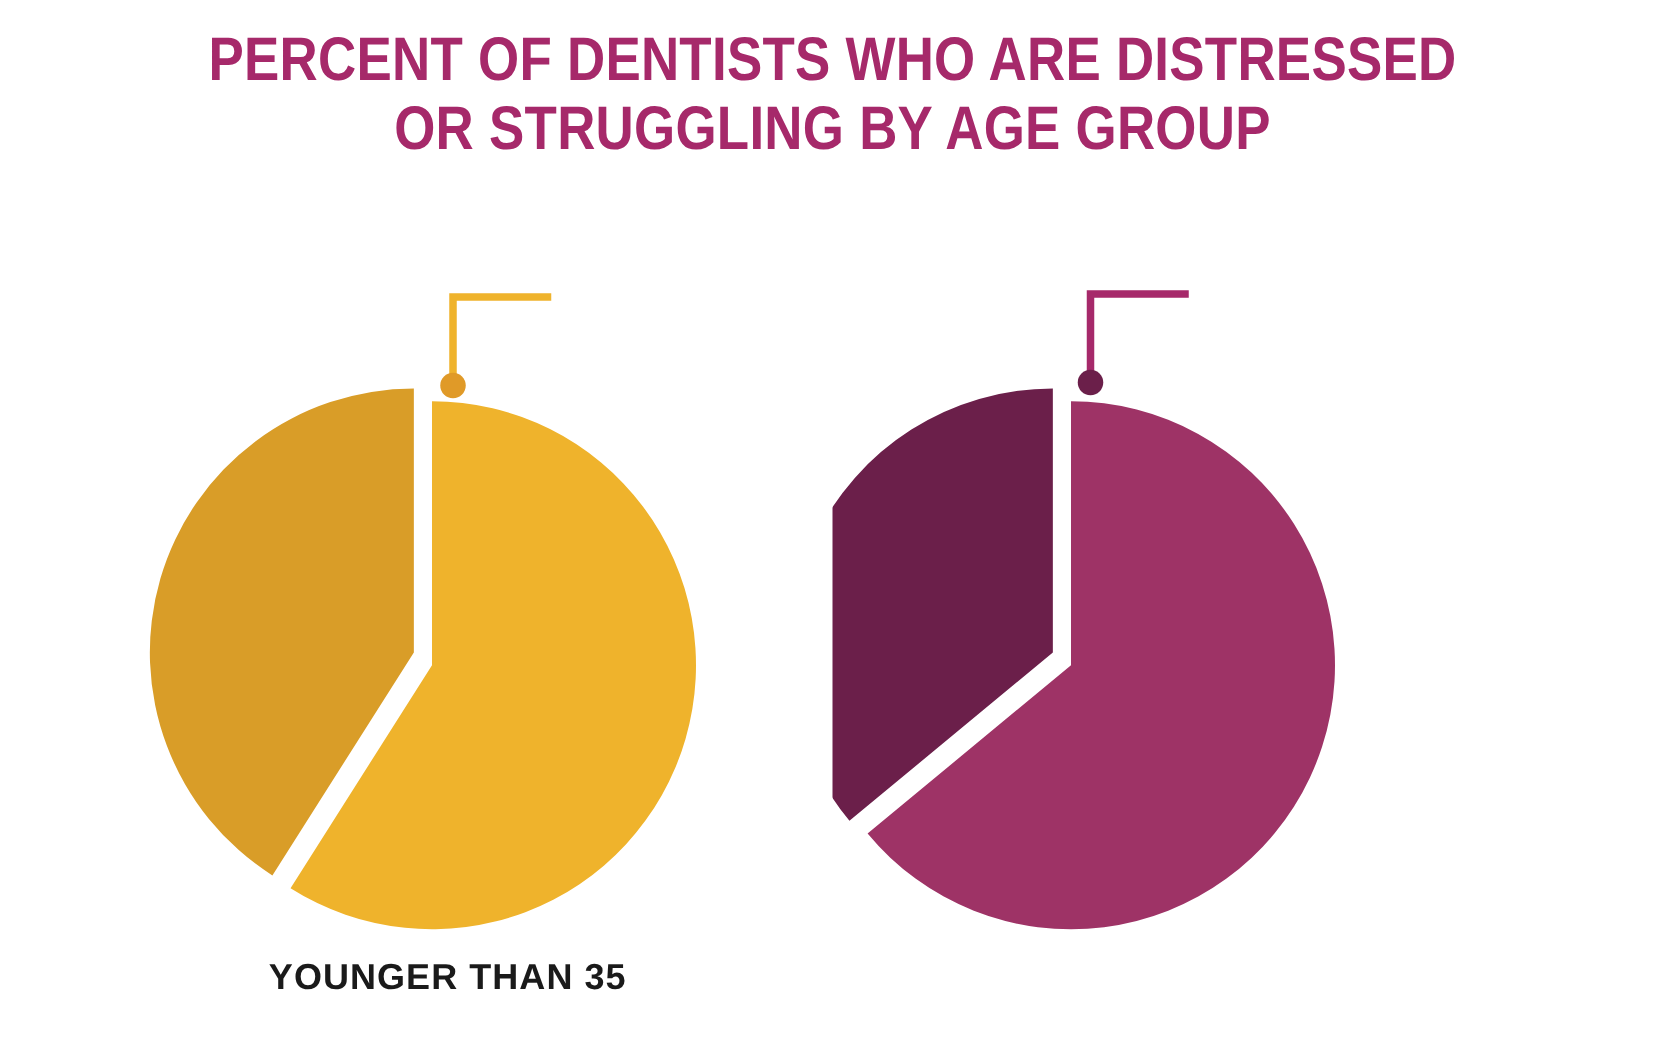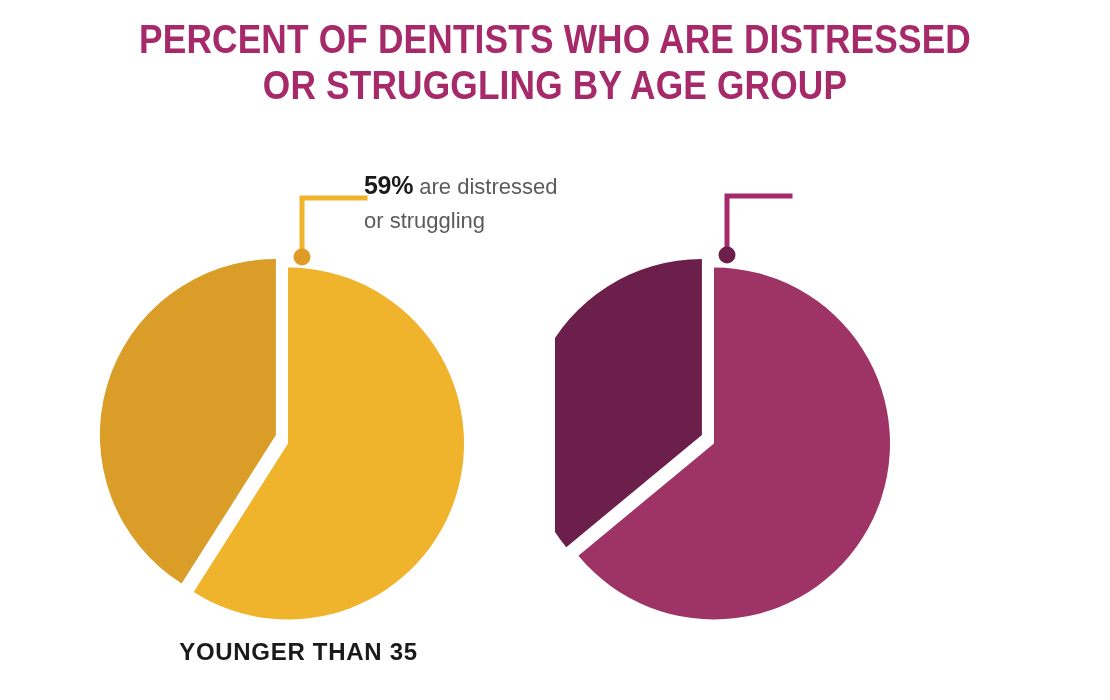--- a/index.html
+++ b/index.html
@@ -114,27 +114,20 @@
       <path fill="#D99D28" d="M 275.90 435.00 L 181.59 583.60 A 176 176 0 0 1 275.90 259.00 Z"></path>
 
       <path fill="#EFB32C" d="M 288.00 443.50 L 288.00 267.50 A 176 176 0 1 1 193.69 592.10 Z"></path>
 
       <path fill="none" stroke="#EFB32C" stroke-width="5" stroke-linecap="square" d="M 302 255 L 302 198 L 365 198"></path>
 
       <circle cx="302" cy="257" r="8.5" fill="#E09A28"></circle>
     </svg>
   </div>
 
-  <div class="callout" id="callout-younger">
-    <span class="desc-first">
-      <span class="pct">59%</span>
-      <span>are distressed</span>
-    </span>
-    <span class="desc-line">or struggling</span>
-  </div>
 
   <div class="group-label" id="label-younger">YOUNGER THAN 35</div>
 </div>
 
 <div class="panel" id="panel-ages">
 
   <div class="pie-wrap">
     <svg class="pie-svg" width="555" height="700" viewBox="0 0 555 700">
 
       <path fill="#6B1F4A" d="M 146.90 435.00 L 11.29 547.19 A 176 176 0 0 1 146.90 259.00 Z"></path>

